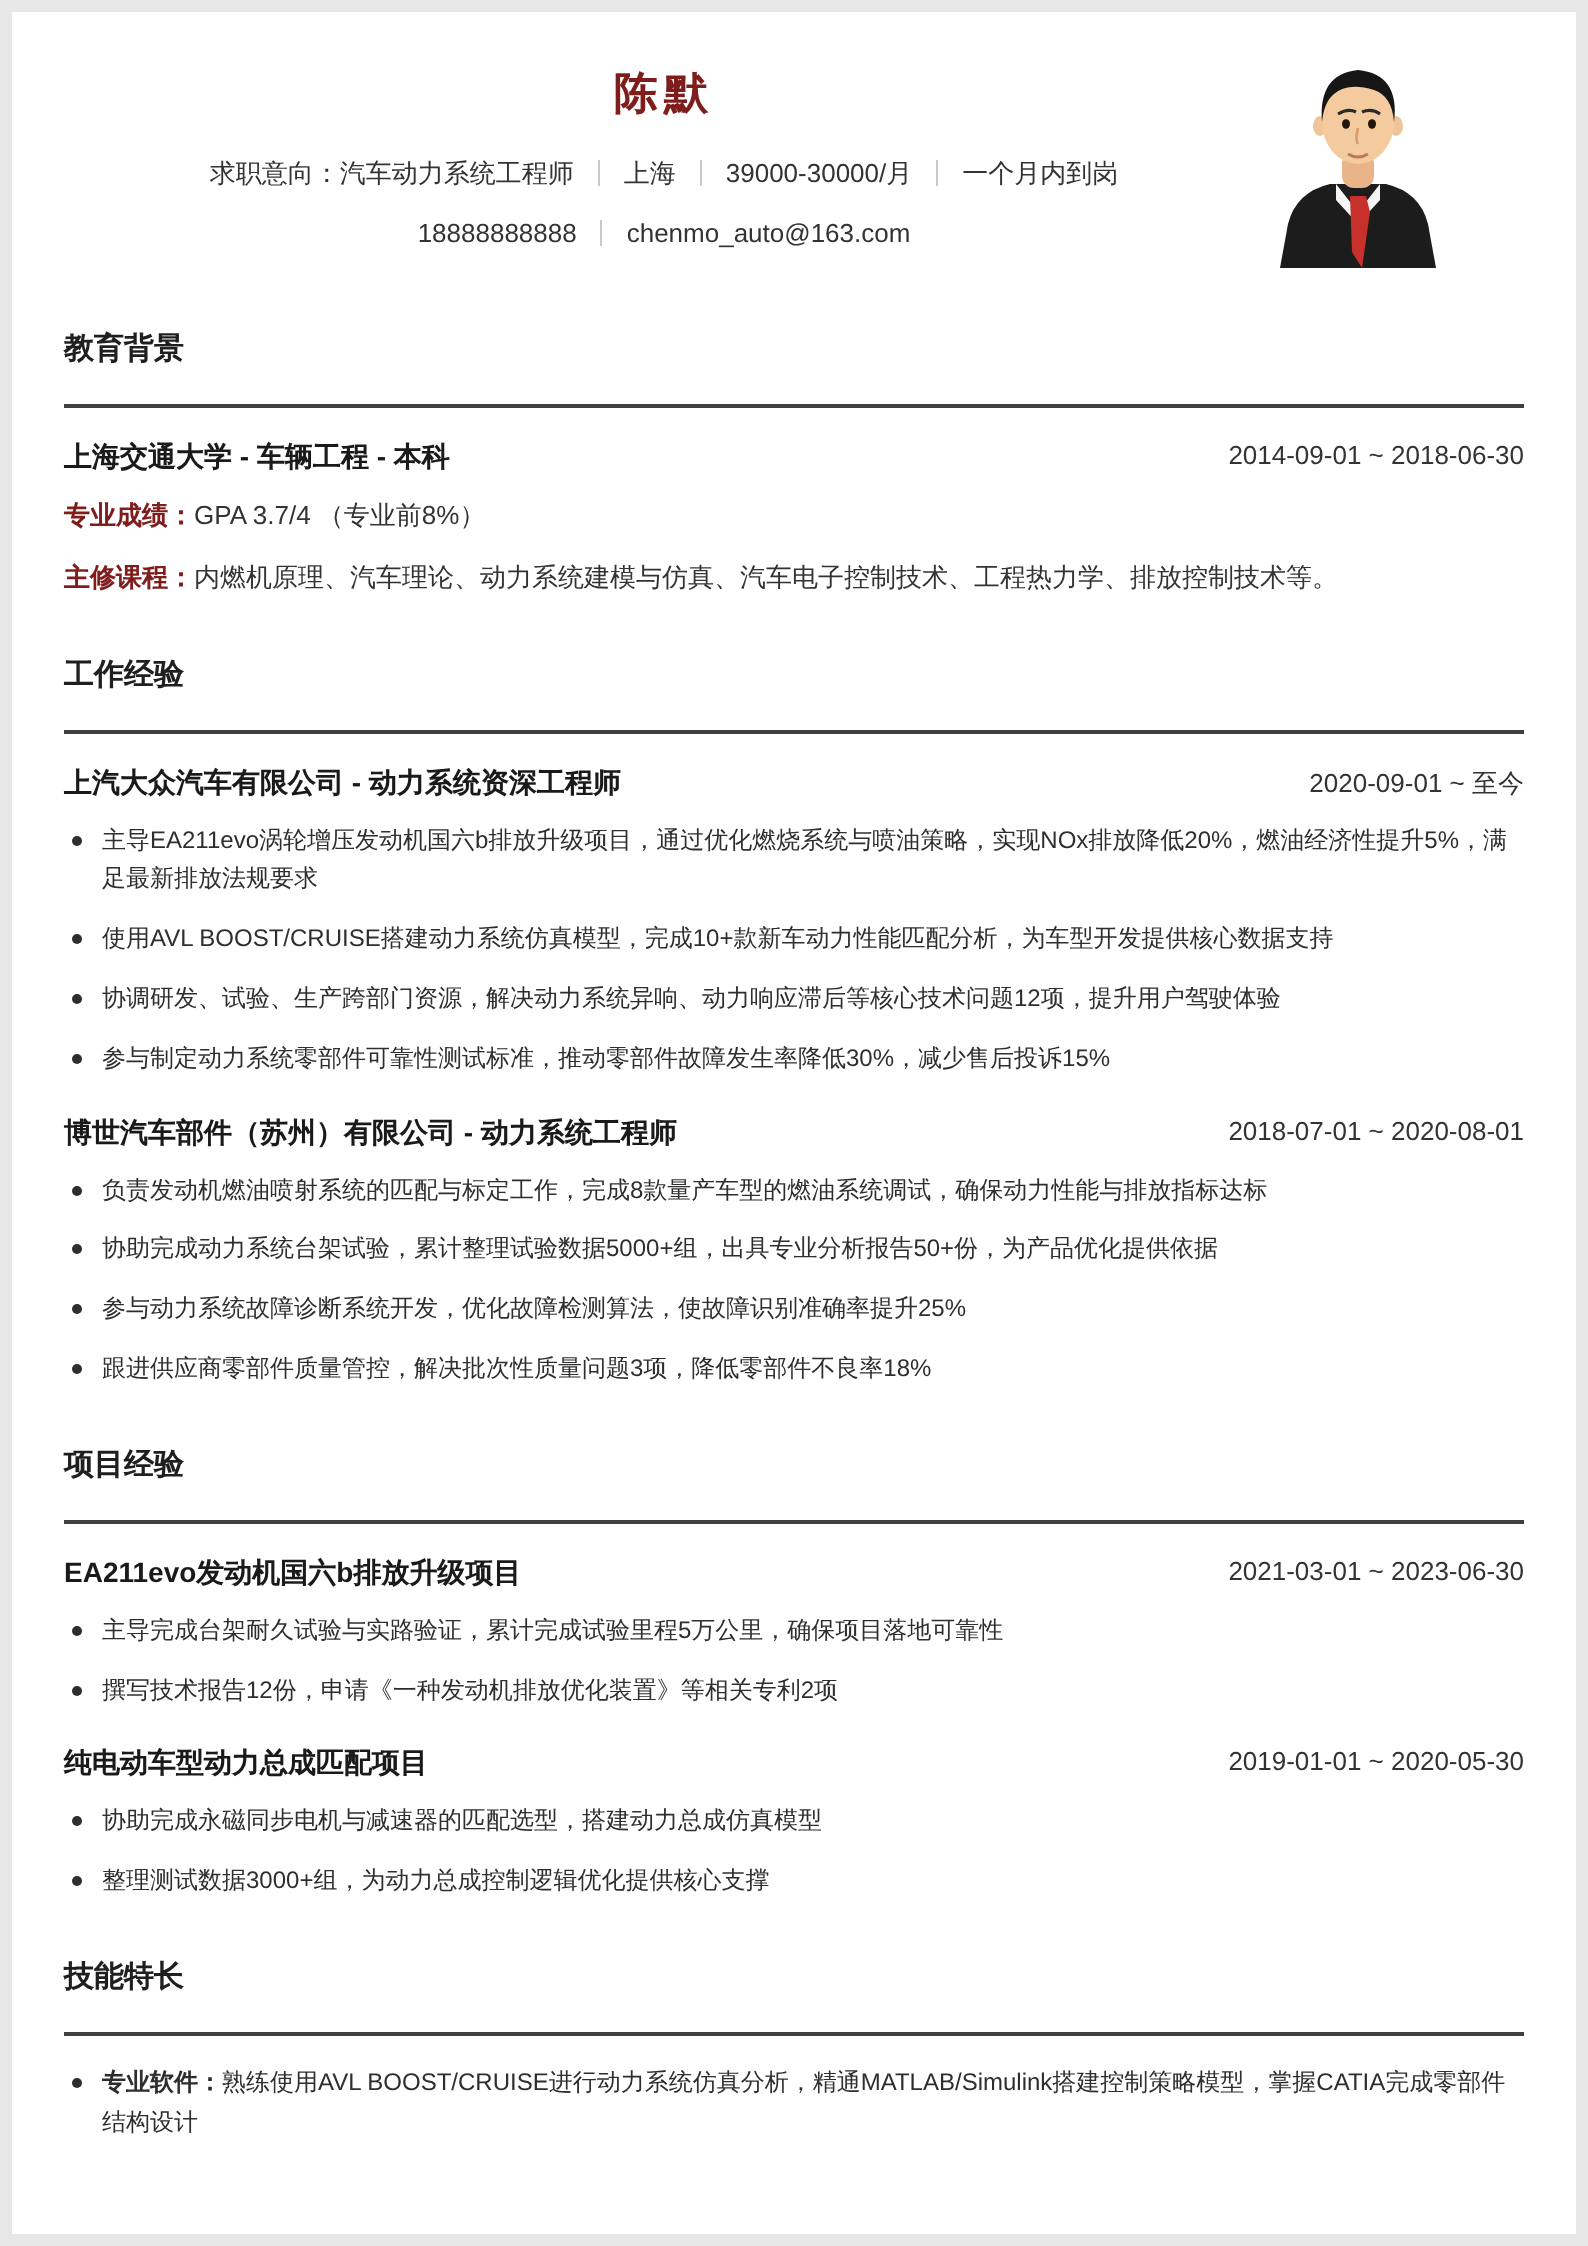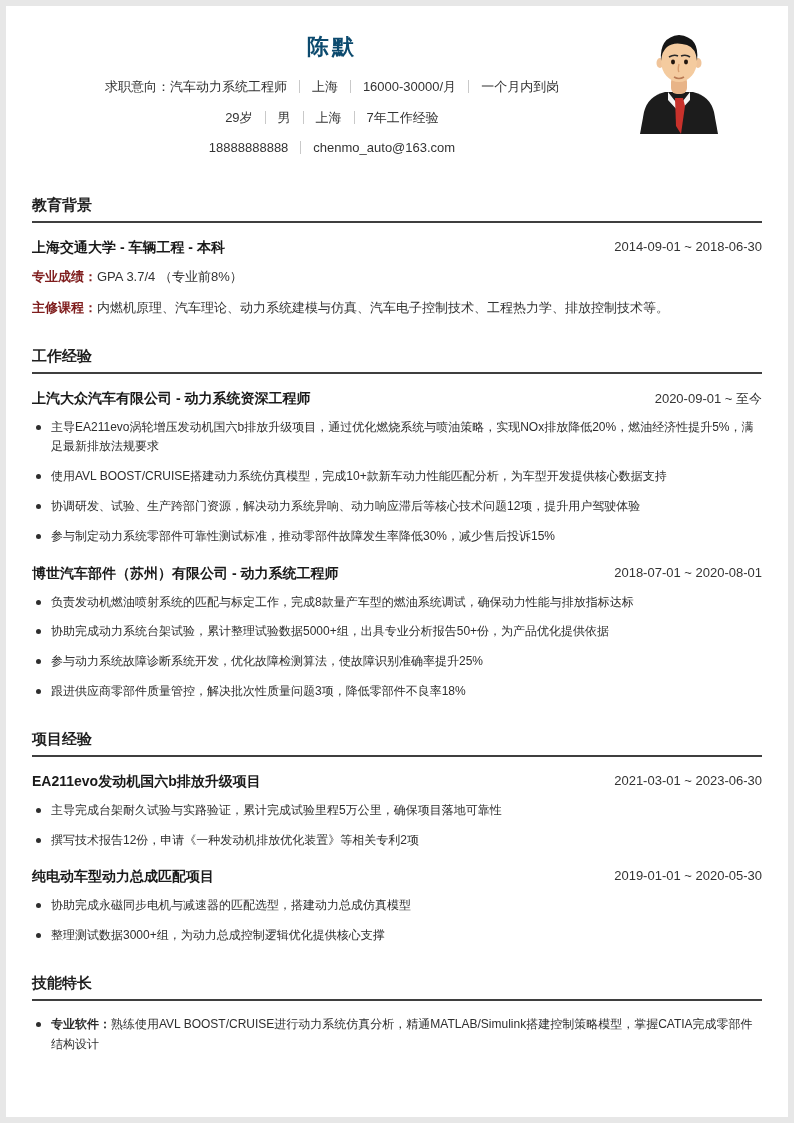--- a/index.html
+++ b/index.html
@@ -9,29 +9,29 @@
     font-family:"Liberation Sans","DejaVu Sans",sans-serif;
     color:#333;
   }
   .page {
     width:782px; height:1111px; margin:6px; background:#fff;
     padding:22px 26px 0 26px; overflow:hidden; position:relative;
   }
   
   .header { display:flex; align-items:flex-start; }
   .header-text { flex:1; text-align:center; padding-top:4px; }
-  .person-name { font-size:22px; font-weight:bold; color:#0c4a6e; letter-spacing:3px; margin-bottom:16px; }
+  .person-name { font-size:22px; font-weight:bold; color:#7f1d1d; letter-spacing:3px; margin-bottom:16px; }
   .info-line { font-size:13px; color:#333; margin-bottom:13px; }
   .sep { display:inline-block; width:1px; height:13px; background:#c9c9c9; margin:0 12px; vertical-align:-2px; }
   .photo { width:94px; height:104px; margin:2px 36px 0 0; background:#fff; flex:0 0 auto; }
   
   .section { margin-top:28px; }
   .section-title {
     font-size:15px; font-weight:bold; color:#1f1f1f;
-    border-bottom:2px solid #3f3f3f; padding-bottom:6px; margin-bottom:14px;
+    border-bottom:2px solid #3f3f3f; padding-bottom:18px; margin-bottom:14px;
   }
   .entry-head { display:flex; justify-content:space-between; align-items:flex-start; margin:16px 0 6px 0; }
   .entry-title { font-size:14px; font-weight:bold; color:#1a1a1a; }
   .entry-date { font-size:13px; color:#333; }
   .kv-row { font-size:13px; line-height:1.6; margin:10px 0; color:#333; }
   .kv-row b { color:#7f1d1d; }
   ul.bullets { list-style:none; margin:4px 0 18px 0; }
   ul.bullets li {
     position:relative; padding-left:19px; font-size:12px; line-height:1.65;
     margin:10px 0; color:#2e2e2e;
@@ -44,26 +44,23 @@
 </head>
 <body>
 
 <div class="page">
 
   <div class="header">
     <div class="header-text">
       <div class="person-name">陈默</div>
 
       <div class="info-line">
-        <span>求职意向：</span><span>汽车动力系统工程师</span><span class="sep"></span><span>上海</span><span class="sep"></span><span>16000-30000/月</span><span class="sep"></span><span>一个月内到岗</span>
+        <span>求职意向：</span><span>汽车动力系统工程师</span><span class="sep"></span><span>上海</span><span class="sep"></span><span>39000-30000/月</span><span class="sep"></span><span>一个月内到岗</span>
       </div>
 
-      <div class="info-line">
-        <span>29岁</span><span class="sep"></span><span>男</span><span class="sep"></span><span>上海</span><span class="sep"></span><span>7年工作经验</span>
-      </div>
 
       <div class="info-line">
         <span>18888888888</span><span class="sep"></span><span>chenmo_auto@163.com</span>
       </div>
     </div>
 
     <svg class="photo" viewBox="0 0 94 104">
       <rect x="0" y="0" width="94" height="104" fill="#ffffff"></rect>
 
       <path d="M8 104 L12 82 Q16 66 33 62 L61 62 Q78 66 82 82 L86 104 Z" fill="#1c1c1c"></path>

